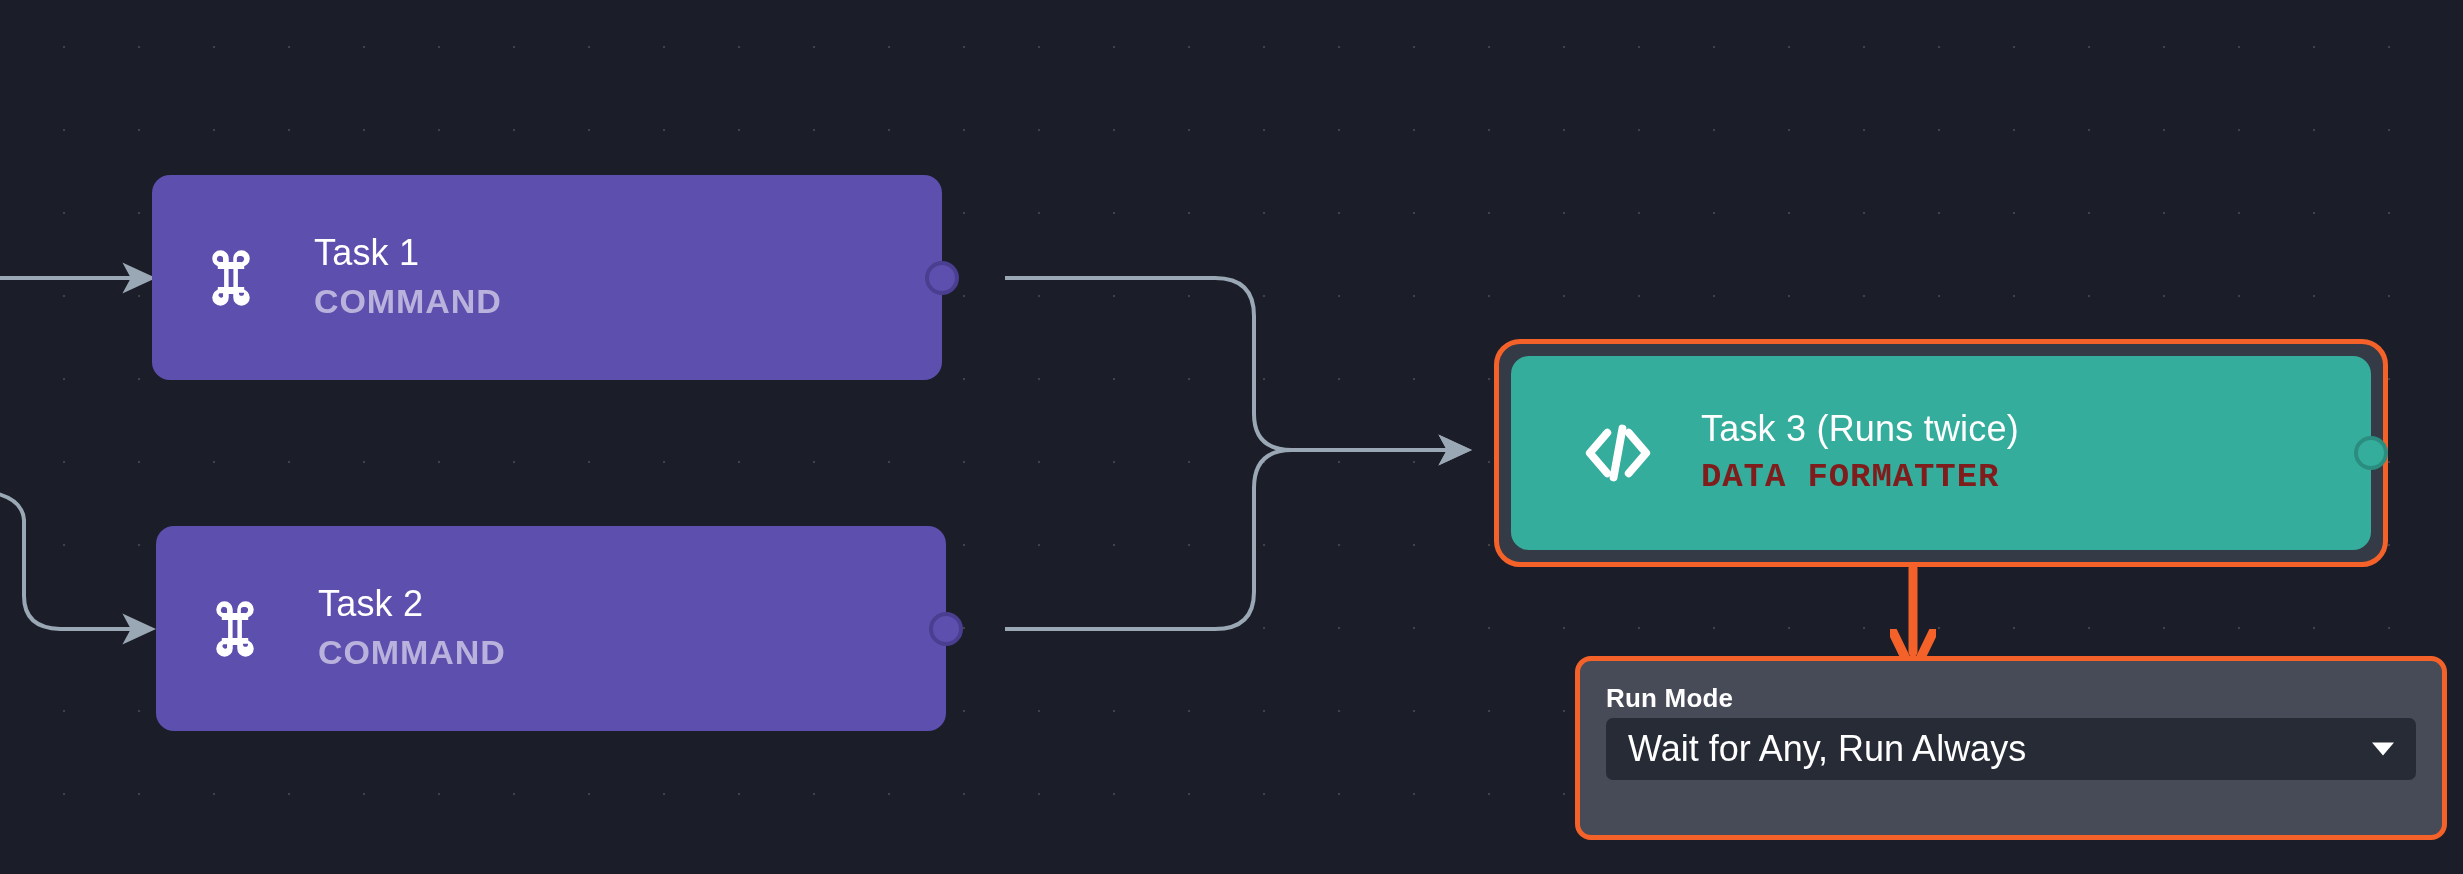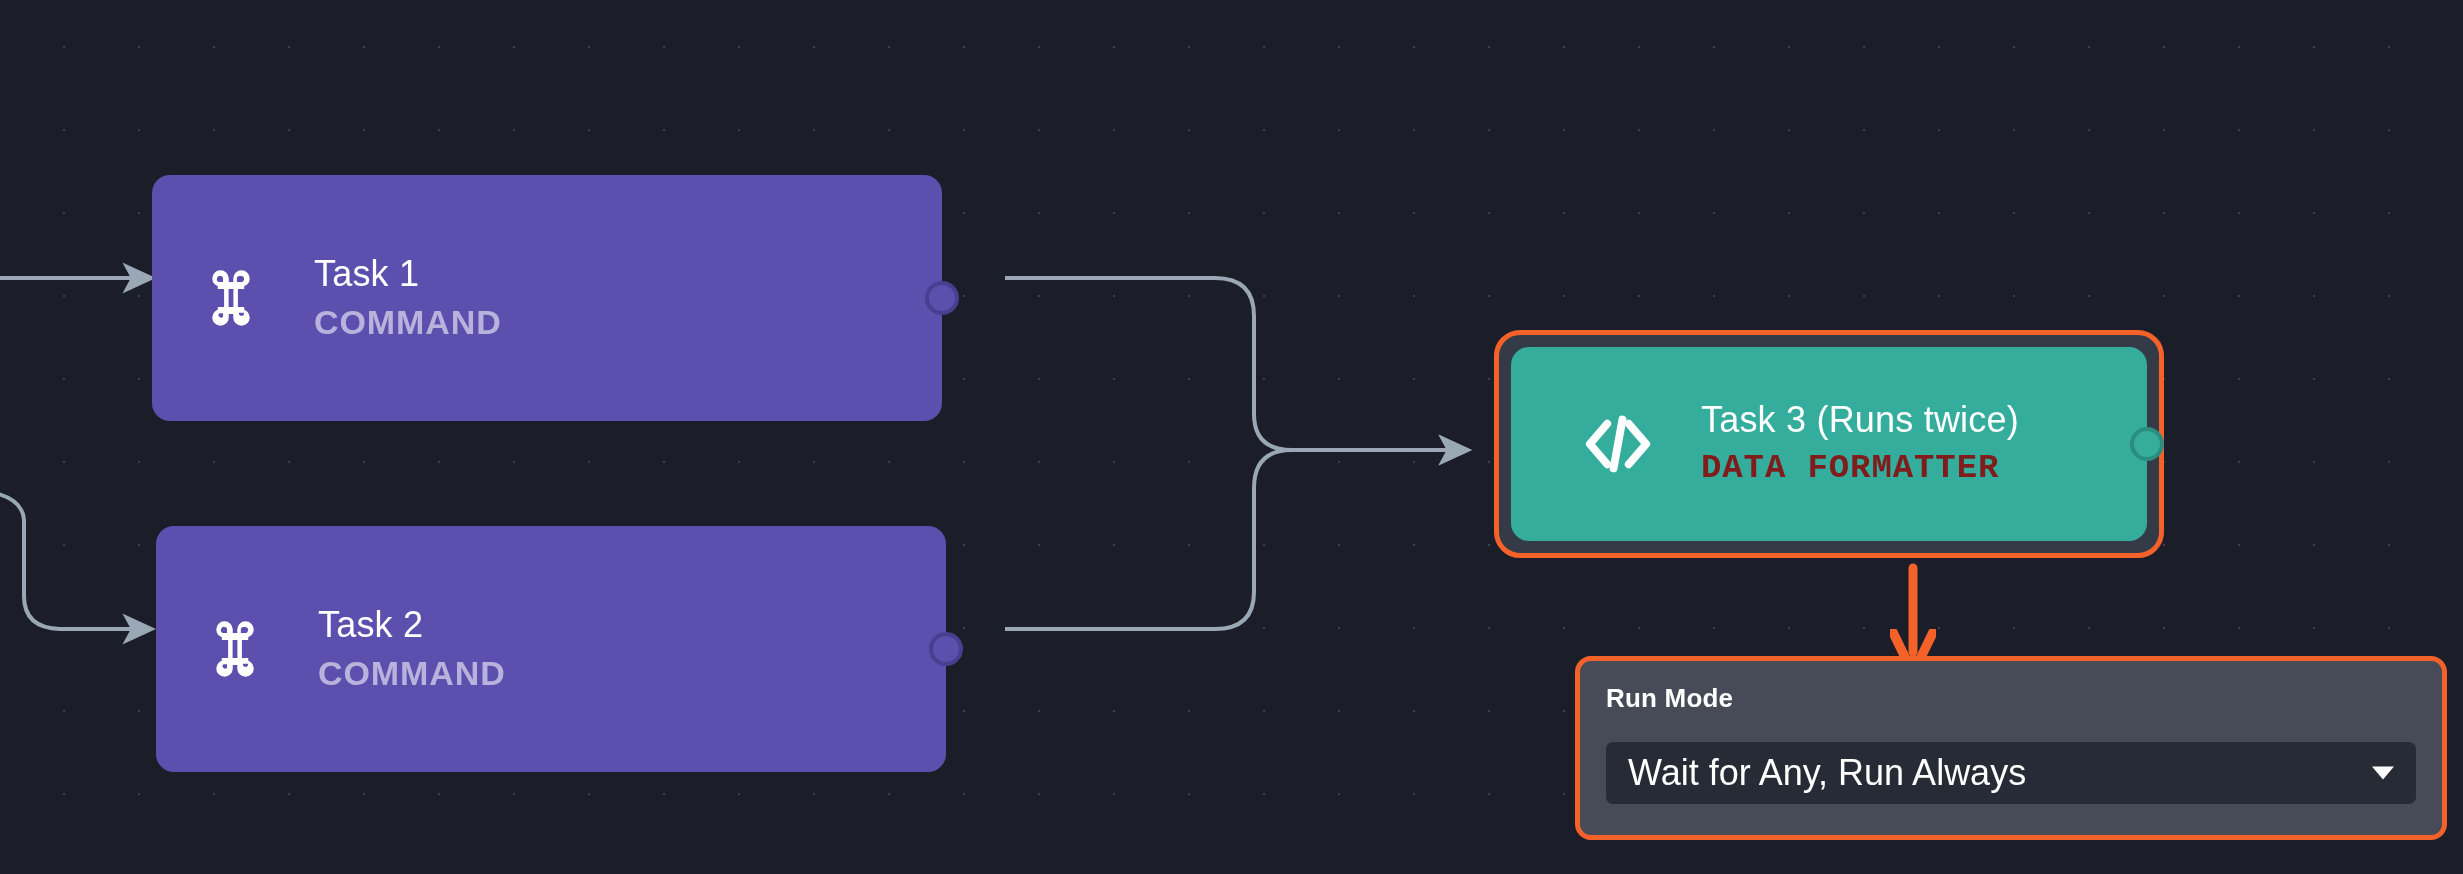--- a/index.html
+++ b/index.html
@@ -73,21 +73,21 @@
     line-height: 1.25;
     letter-spacing: 0.9px;
     margin-top: 6px;
     white-space: nowrap;
   }
 
   
   .node--command {
     background: #5d4fae;
     width: 790px;
-    height: 246px;
+    height: 205px;
     align-items: center;
   }
   .node--command .node-subtitle { color: #b9b2dc; }
 
   .port {
     position: absolute;
     width: 34px;
     height: 34px;
     border-radius: 50%;
     top: 50%;
@@ -129,21 +129,21 @@
     border-radius: 16px;
     background: #474b57;
     padding: 22px 26px 30px 26px;
   }
 
   .panel-label {
     font-size: 26px;
     font-weight: bold;
     color: #ffffff;
     letter-spacing: 0.2px;
-    margin-bottom: 28px;
+    margin-bottom: 4px;
   }
 
   .select-field {
     position: relative;
     height: 62px;
     background: #272b36;
     border-radius: 7px;
     display: flex;
     align-items: center;
     padding: 0 22px;
@@ -213,21 +213,21 @@
         <path d="M7.6 7.1h8.8v1.9H7.6zM7.6 15.0h8.8v1.9H7.6z" fill="#ffffff"></path>
       </svg>
     </span>
     <span class="labels">
       <span class="node-title">Task 2</span>
       <span class="node-subtitle">COMMAND</span>
     </span>
     <span class="port port--purple"></span>
   </div>
 
-  <div class="selection-wrap" style="left:1494px; top:330px; width:670px; height:228px;">
+  <div class="selection-wrap" style="left:1494px; top:339px; width:894px; height:228px;">
     <div class="node node--formatter">
       <div style="display:flex; align-items:center; height:100%; padding-left:28px;">
         <span class="icon-wrap">
           <svg width="76" height="76" viewBox="0 0 24 24" xmlns="http://www.w3.org/2000/svg">
             <path d="M8.6 5.6 L3.1 12 L8.6 18.4" fill="none" stroke="#ffffff" stroke-width="2.5" stroke-linecap="round" stroke-linejoin="round"></path>
             <path d="M15.4 5.6 L20.9 12 L15.4 18.4" fill="none" stroke="#ffffff" stroke-width="2.5" stroke-linecap="round" stroke-linejoin="round"></path>
             <path d="M13.4 4.3 L10.6 19.7" fill="none" stroke="#ffffff" stroke-width="2.5" stroke-linecap="round"></path>
           </svg>
         </span>
         <span class="labels">

